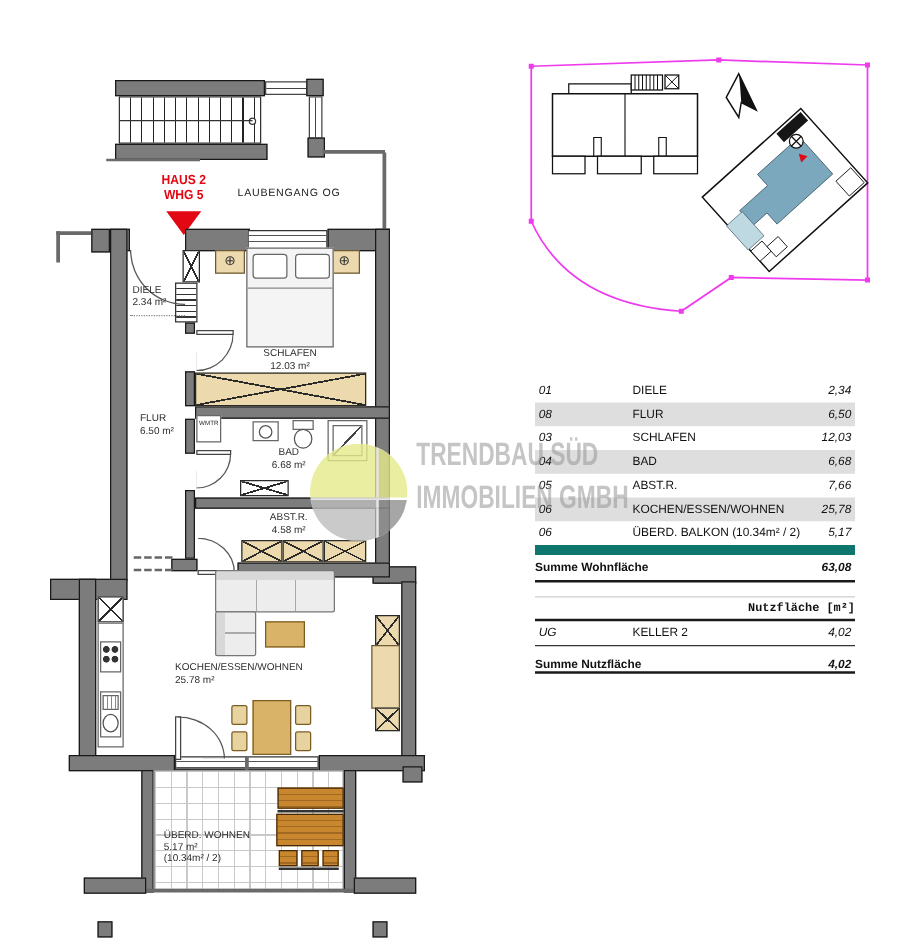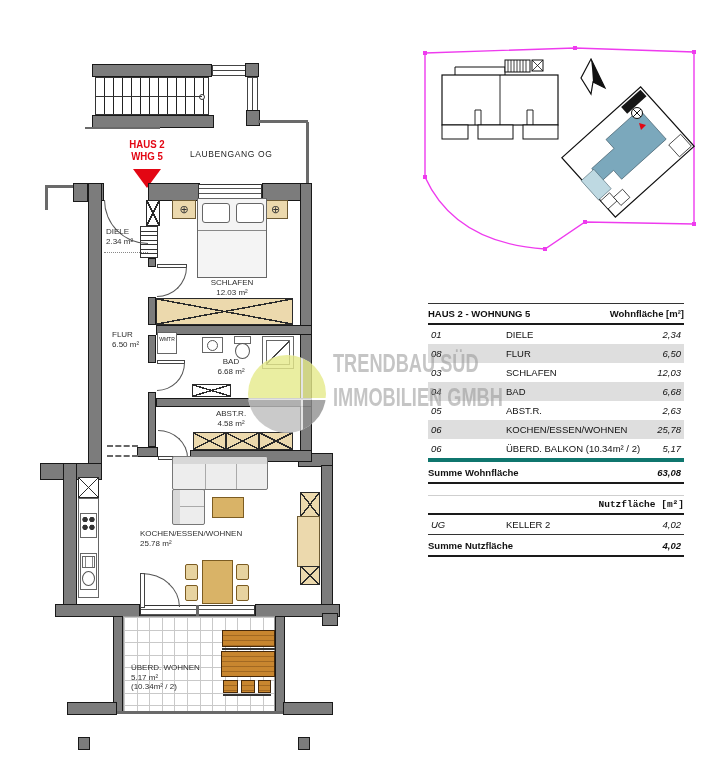--- a/index.html
+++ b/index.html
@@ -74,21 +74,21 @@
   
   .dtable{position:absolute;left:428px;top:303px;width:256px;z-index:10;font-size:9.5px;color:#111;}
   .thead{display:flex;justify-content:space-between;align-items:center;height:19px;
        border-top:1px solid #333;border-bottom:2px solid #1a1a1a;font-weight:bold;}
   .trow{display:flex;align-items:center;height:19px;}
   .trow.shaded{background:#dedede;}
   .c-nr{width:75px;padding-left:3px;font-style:italic;}
   .c-room{flex:1;}
   .c-val{text-align:right;padding-right:3px;font-style:italic;}
   .tsum{display:flex;justify-content:space-between;align-items:center;height:20px;
-       font-weight:bold;border-top:4px solid #0f766e;border-bottom:2px solid #1a1a1a;}
+       font-weight:bold;border-top:8px solid #0f766e;border-bottom:2px solid #1a1a1a;}
   .tsum .c-val{padding-right:3px;}
   .nhead{display:flex;justify-content:flex-end;align-items:center;height:17px;margin-top:11px;
        border-top:1px solid #cfcfcf;border-bottom:2px solid #1a1a1a;font-weight:bold;font-family:Liberation Mono, monospace;}
   .trow.single{border-bottom:1px solid #333;}
   .tsum.last{border-top:none;}
 </style>
 </head>
 <body>
 
 <div class="abs" style="left:0;top:0;width:420px;height:757px;">
@@ -300,24 +300,20 @@
 <div class="wmk">
   <div style="left:0;top:0;width:53px;height:43px;background:#e6ea8a"></div>
   <div style="left:55px;top:0;width:23px;height:43px;background:#e6ea8a"></div>
   <div style="left:0;top:45px;width:53px;height:33px;background:#bebebe"></div>
   <div style="left:55px;top:45px;width:23px;height:33px;background:#909090"></div>
 </div>
 <div class="wm-text" style="left:333px;top:350px;">TRENDBAU SÜD</div>
 <div class="wm-text" style="left:333px;top:384px;">IMMOBILIEN GMBH</div>
 
 <div class="dtable">
-  <div class="thead">
-    <span>HAUS 2 - WOHNUNG 5</span>
-    <span>Wohnfläche [m²]</span>
-  </div>
   <div class="trow">
     <span class="c-nr">01</span>
       <span class="c-room">DIELE</span>
       <span class="c-val">2,34</span>
   </div>
   <div class="trow shaded">
     <span class="c-nr">08</span>
       <span class="c-room">FLUR</span>
       <span class="c-val">6,50</span>
   </div>
@@ -327,21 +323,21 @@
       <span class="c-val">12,03</span>
   </div>
   <div class="trow shaded">
     <span class="c-nr">04</span>
       <span class="c-room">BAD</span>
       <span class="c-val">6,68</span>
   </div>
   <div class="trow">
     <span class="c-nr">05</span>
       <span class="c-room">ABST.R.</span>
-      <span class="c-val">2,63</span>
+      <span class="c-val">7,66</span>
   </div>
   <div class="trow shaded">
     <span class="c-nr">06</span>
       <span class="c-room">KOCHEN/ESSEN/WOHNEN</span>
       <span class="c-val">25,78</span>
   </div>
   <div class="trow">
     <span class="c-nr">06</span>
       <span class="c-room">ÜBERD. BALKON (10.34m² / 2)</span>
       <span class="c-val">5,17</span>
@@ -352,17 +348,17 @@
   </div>
 
   <div class="nhead">
     <span>Nutzfläche [m²]</span>
   </div>
   <div class="trow single">
     <span class="c-nr">UG</span>
       <span class="c-room">KELLER 2</span>
       <span class="c-val">4,02</span>
   </div>
-  <div class="tsum last" style="border-top:none;">
+  <div class="tsum last" style="border-top:none;align-items:flex-end;">
     <span>Summe Nutzfläche</span>
       <span class="c-val">4,02</span>
   </div>
 </div>
 
 </body></html>

